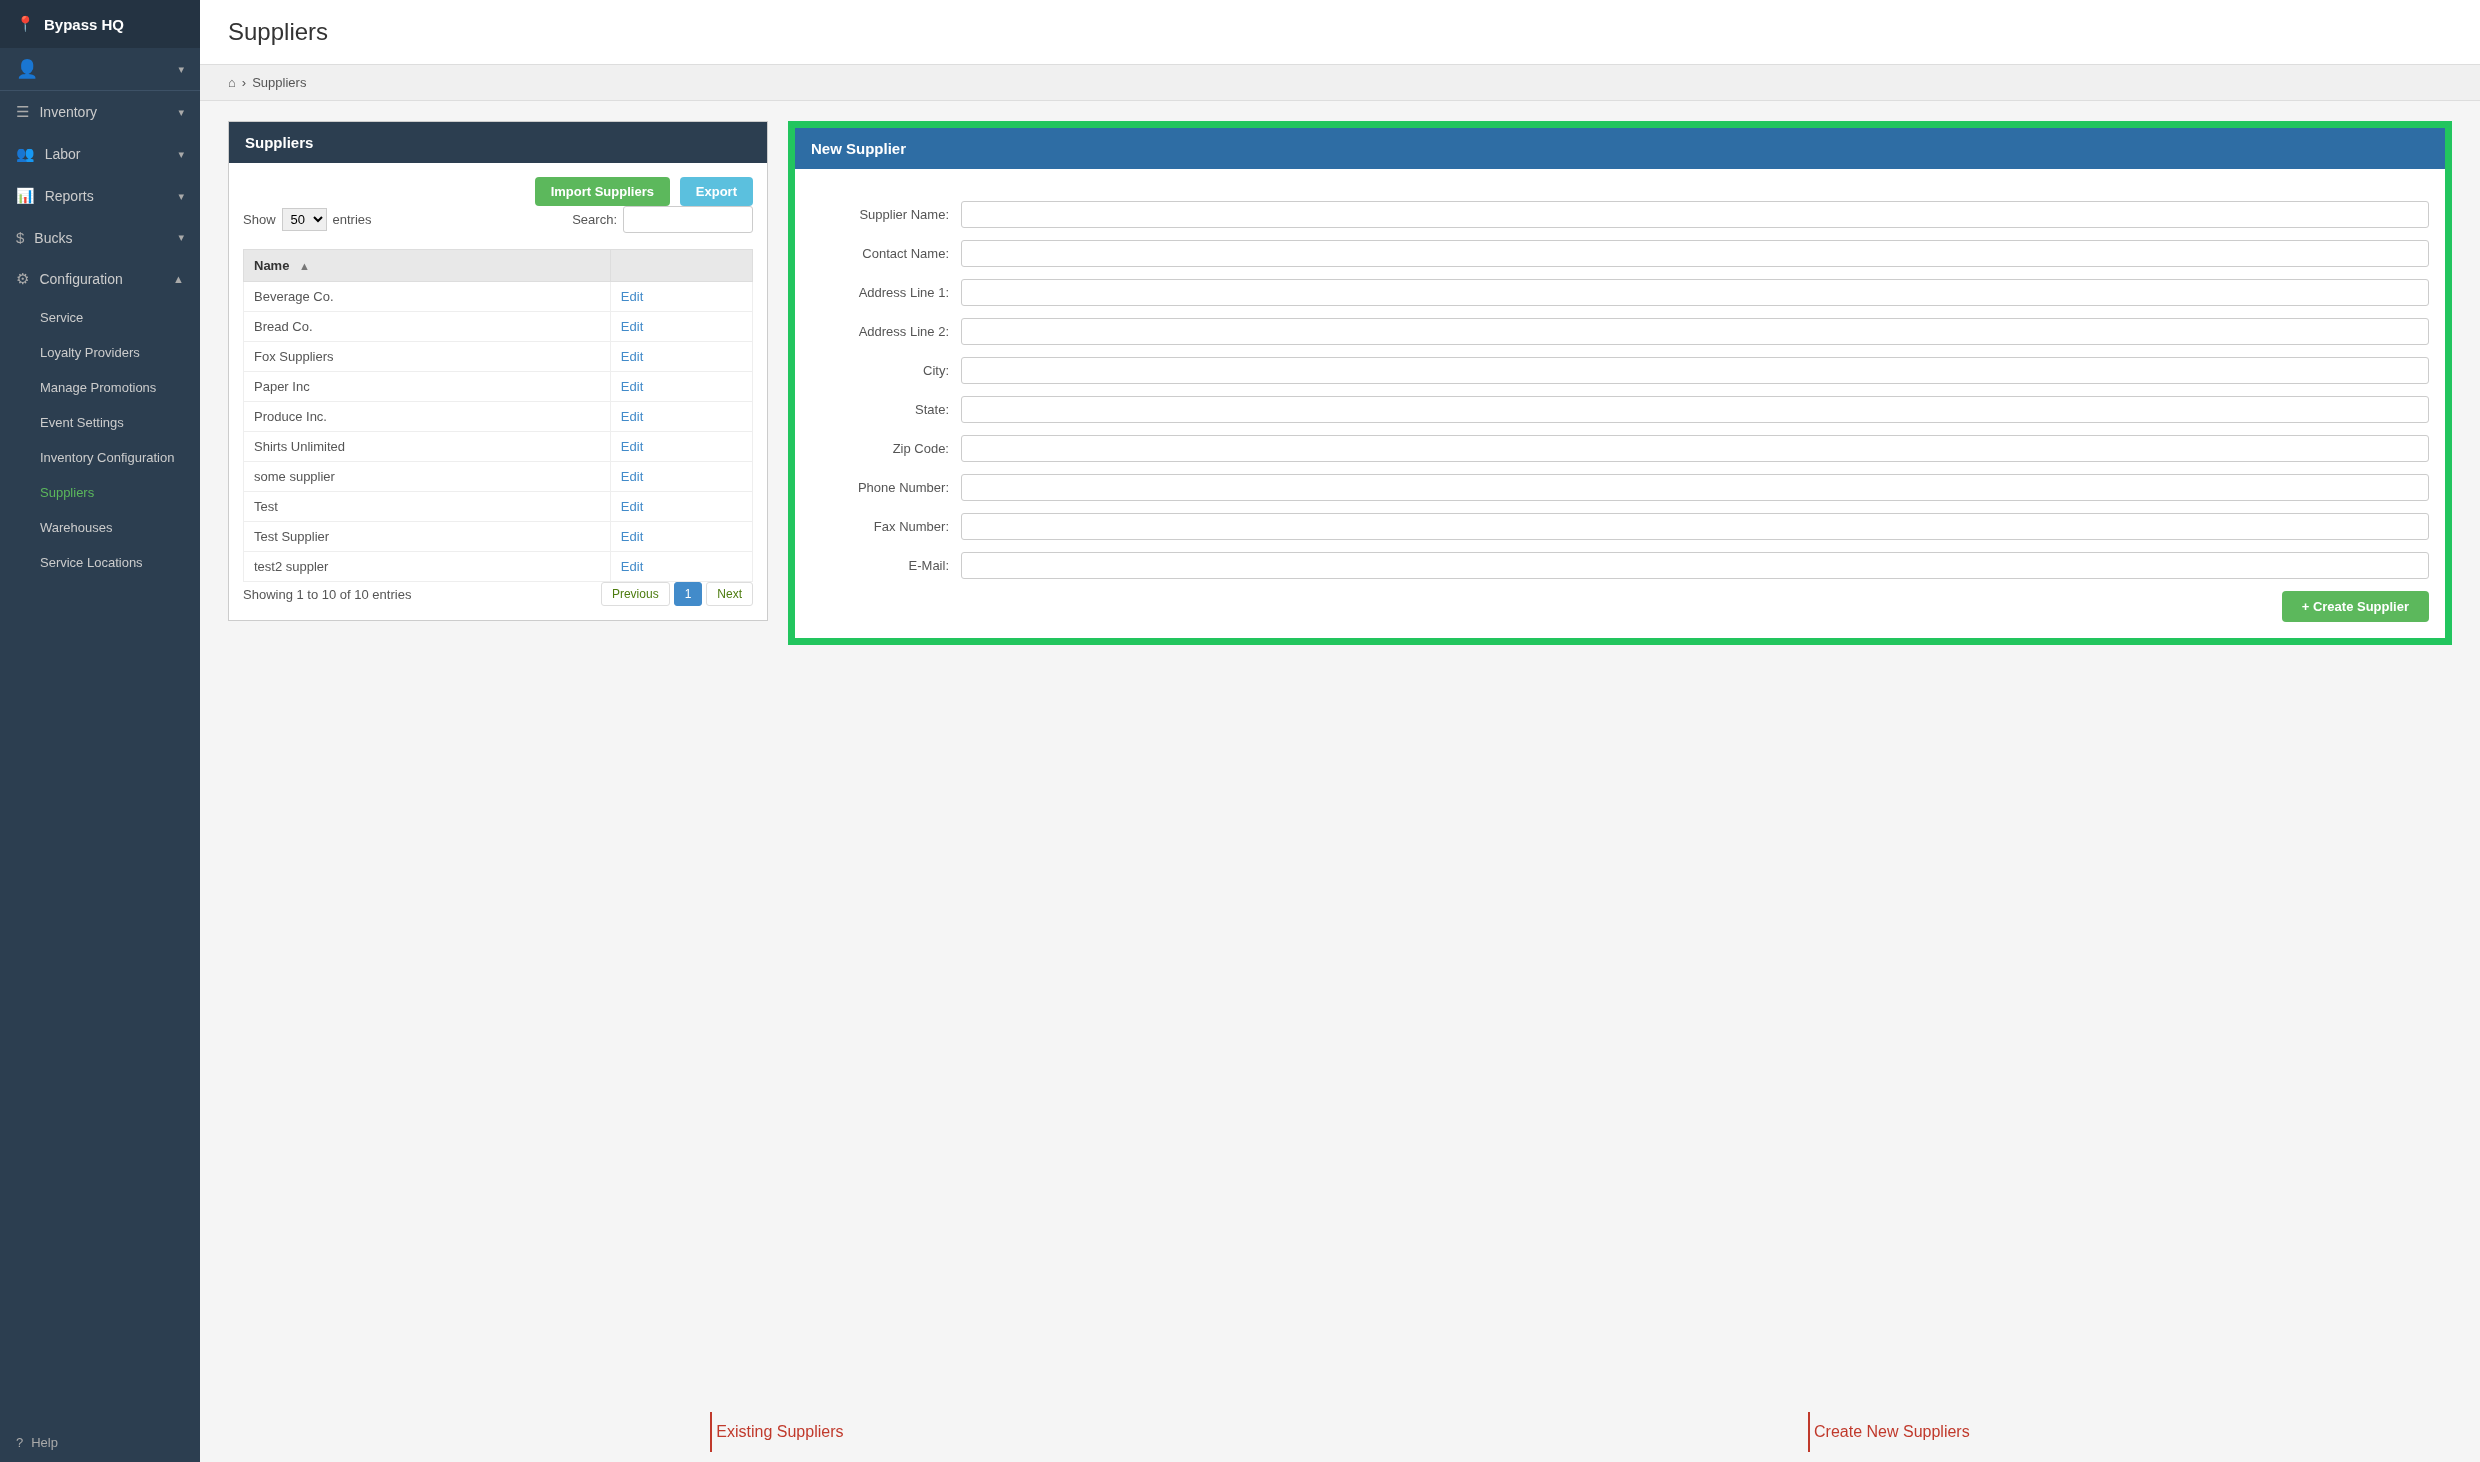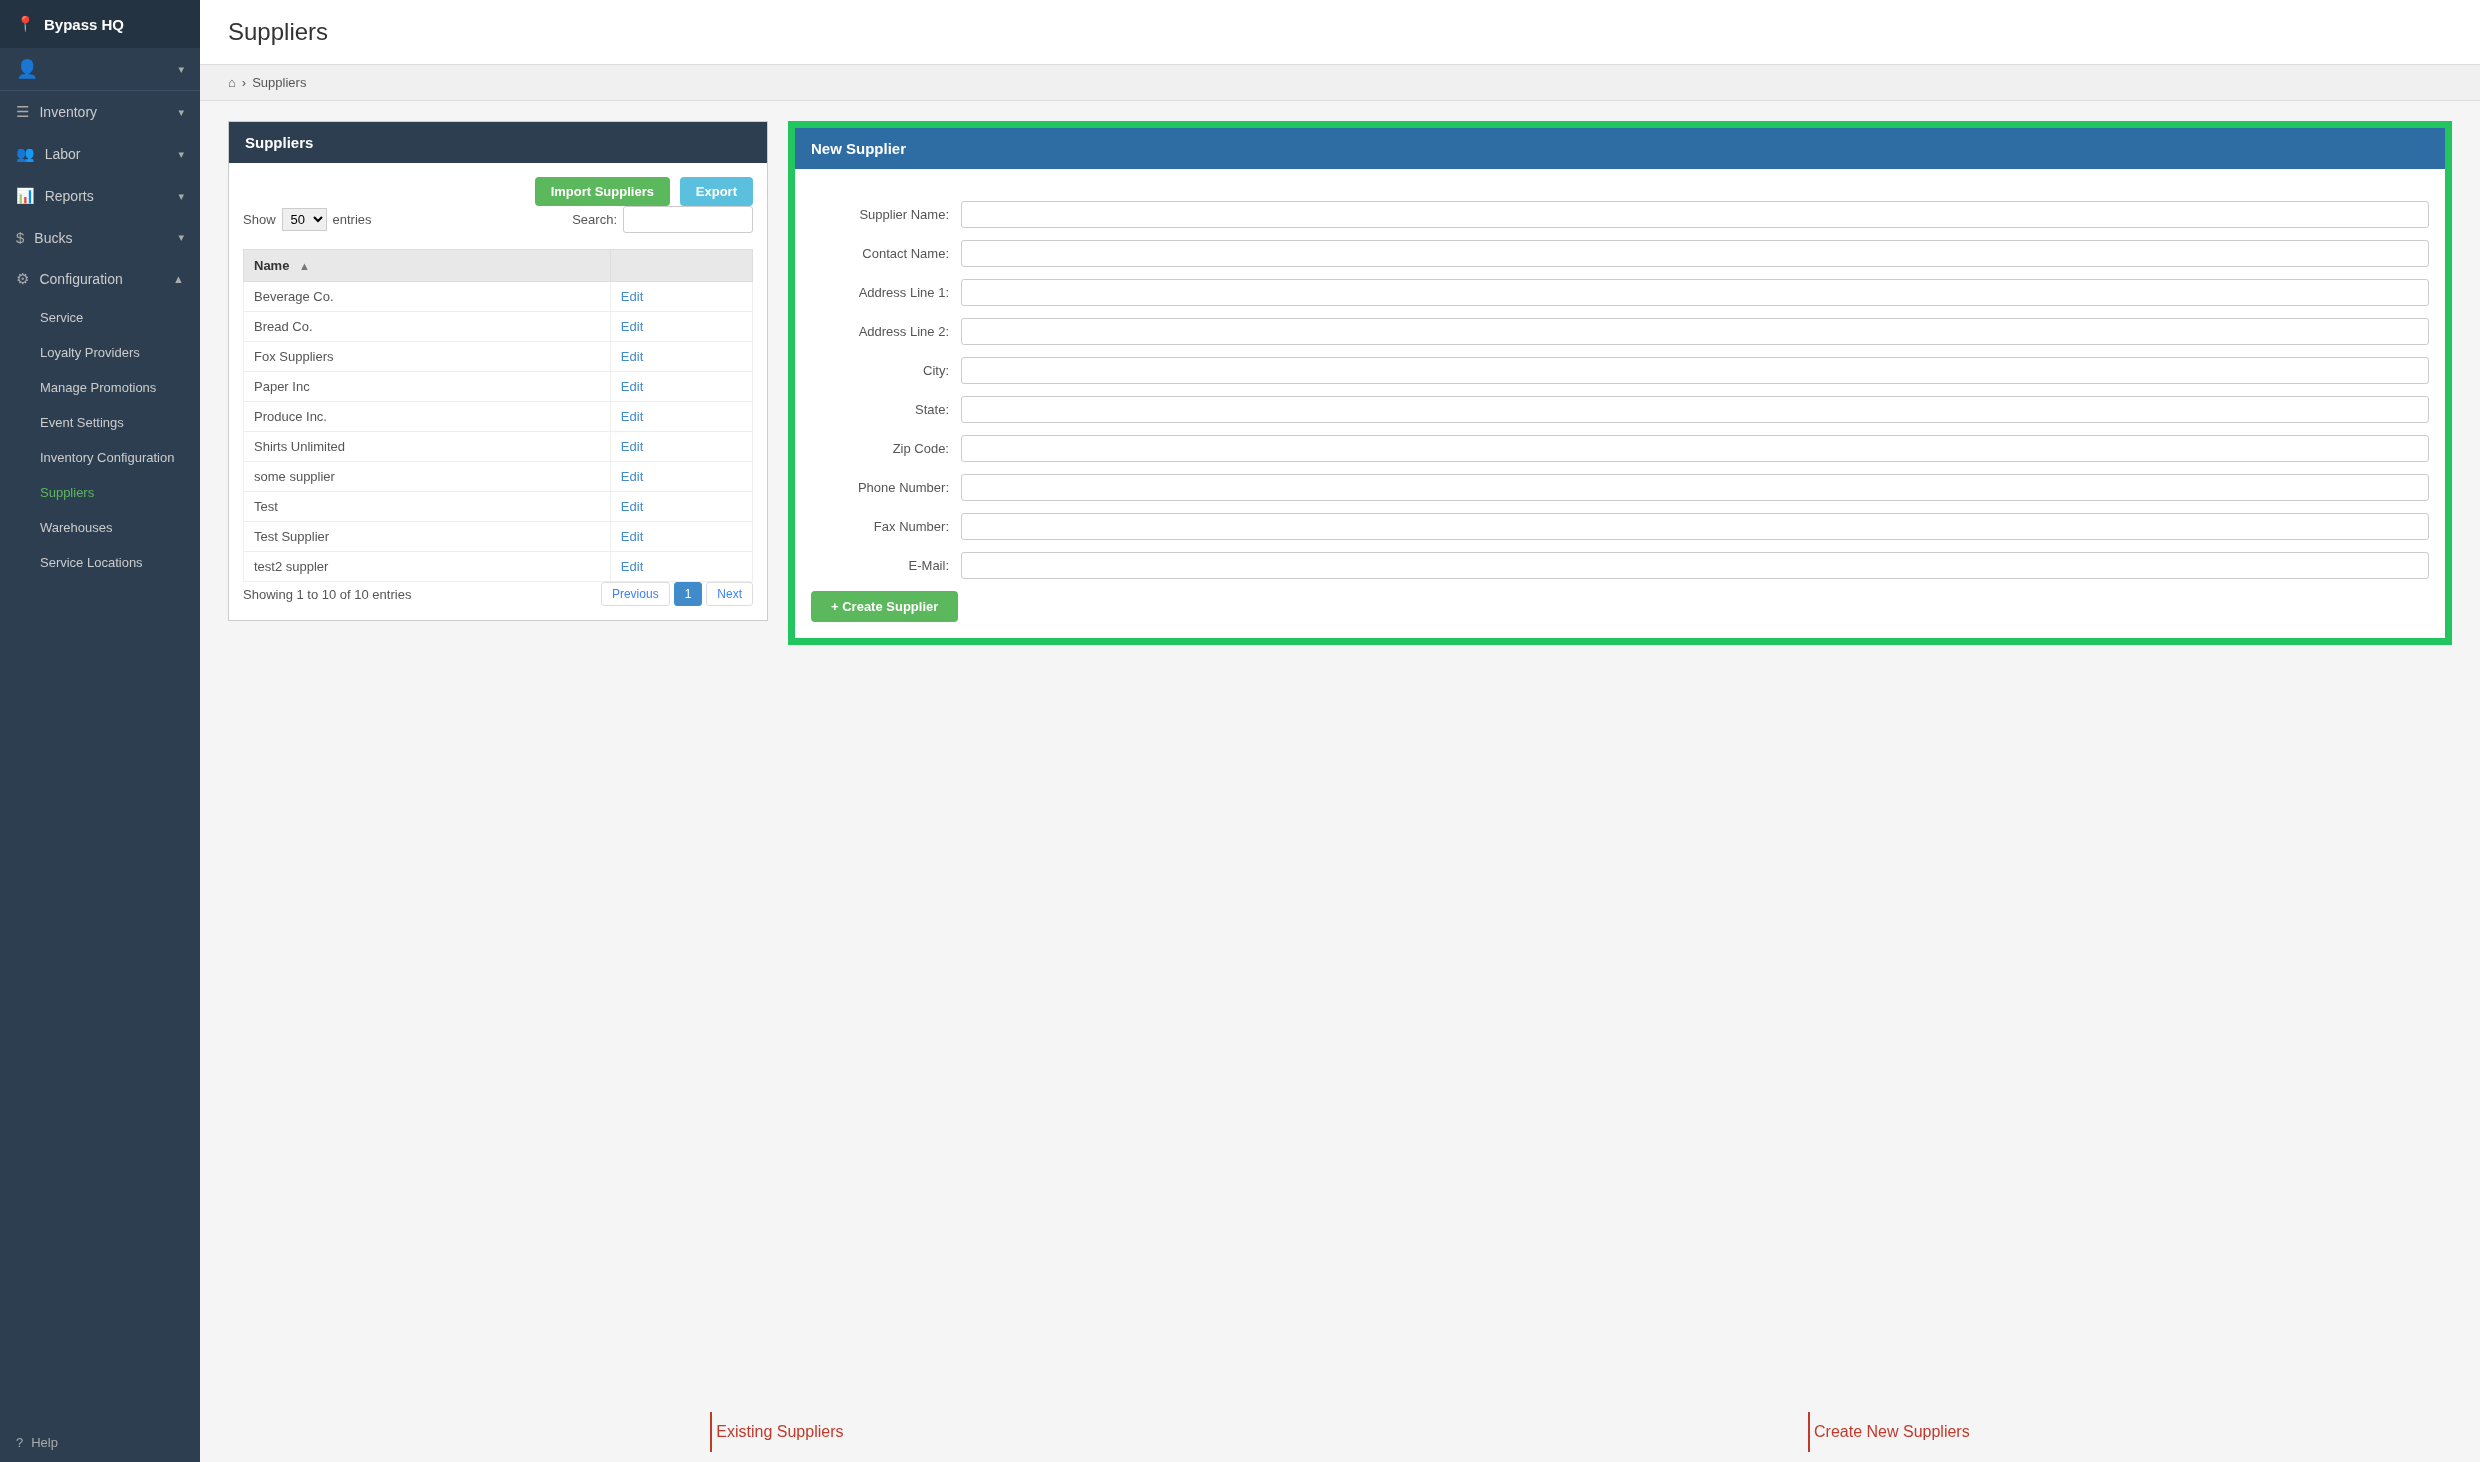--- a/index.html
+++ b/index.html
@@ -219,21 +219,21 @@
     }
     .pagination {
       display: flex;
       gap: 4px;
       align-items: center;
     }
     .page-btn {
       padding: 4px 10px;
       border: 1px solid #ddd;
       background: #fff;
-      color: #3b82f6;
+      color: #4d7c0f;
       cursor: pointer;
       font-size: 12px;
       border-radius: 3px;
     }
     .page-btn.active { background: #428bca; color: #fff; border-color: #428bca; }
 
     
     .panel-new-supplier {
       flex: 1;
       background: #fff;
@@ -265,21 +265,21 @@
       flex: 1;
       padding: 5px 8px;
       border: 1px solid #ccc;
       border-radius: 3px;
       font-size: 13px;
       outline: none;
     }
 
     .form-footer {
       display: flex;
-      justify-content: flex-start;
+      justify-content: flex-end;
       margin-top: 4px;
     }
     .btn-create {
       background: #5cb85c;
       color: #fff;
       border: none;
       padding: 8px 20px;
       border-radius: 4px;
       cursor: pointer;
       font-size: 13px;

